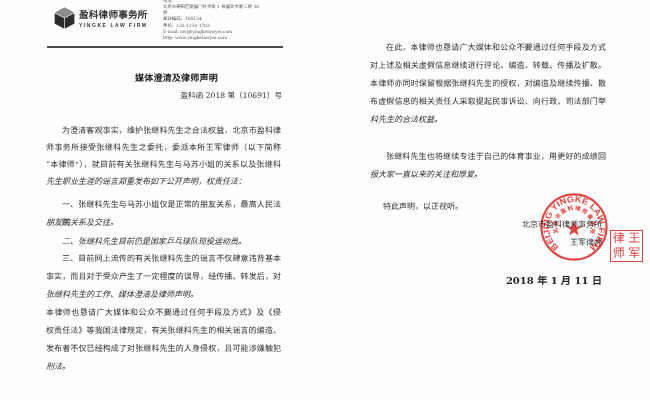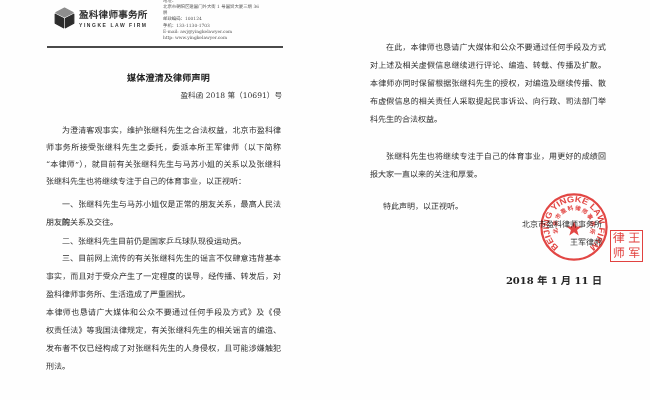--- a/index.html
+++ b/index.html
@@ -25,41 +25,41 @@
     font-size: 5px; line-height: 6px; letter-spacing: 1.55px; color: #333;
   }
   .contact {
     position: absolute; left: 163px; top: -2.5px; white-space: nowrap;
     font-size: 4.4px; line-height: 6.3px; color: #555;
   }
   .contact div { height: 6.3px; }
   .rule { position: absolute; left: 47px; top: 46px; width: 236px; height: 1.6px; background: #4a4a4a; }
 
   .title {
-    position: absolute; left: 51px; width: 235px; top: 72px; text-align: center;
+    position: absolute; left: 59px; width: 235px; top: 72px; text-align: center;
     font-family: "DejaVu Sans", "Liberation Sans", sans-serif; font-weight: bold;
     font-size: 9px; line-height: 12px; letter-spacing: 0.2px; color: #222;
   }
   .refno {
     position: absolute; right: 43px; top: 90px; white-space: nowrap;
     font-size: 7.6px; line-height: 11px; color: #333;
   }
 
   
   .para { position: absolute; width: 235px; }
   .page-left .para { left: 46px; }
   .page-right .para { left: 45px; width: 236px; }
   .line {
     height: 18px; line-height: 18px; font-size: 8px;
     text-align: justify; text-align-last: justify;
     box-sizing: border-box; overflow: visible;
   }
   .tight .line { height: 17px; line-height: 17px; }
   .line.indent { padding-left: 16px; }
-  .line.last { text-align-last: left; }
+  .line.last { text-align-last: left; font-style: italic; }
 
   .lp1 { top: 122px; }
   .lp2 { top: 196px; }
   .lp3 { top: 233px; }
   .lp4 { top: 250px; }
   .lp5 { top: 304px; }
   .rp1 { top: 39px; }
   .rp2 { top: 148px; }
 
   .closing { position: absolute; left: 58px; top: 198px; font-size: 8px; line-height: 18px; white-space: nowrap; }
@@ -104,36 +104,36 @@
   </div>
   <div class="rule"></div>
 
   <div class="title">媒体澄清及律师声明</div>
   <div class="refno">盈科函 2018 第（10691）号</div>
 
   <div class="para tight lp1">
     <div class="line indent">为澄清客观事实，维护张继科先生之合法权益，北京市盈科律</div>
     <div class="line">师事务所接受张继科先生之委托，委派本所王军律师（以下简称</div>
     <div class="line">“本律师”），就目前有关张继科先生与马苏小姐的关系以及张继科</div>
-    <div class="line last">张继科先生也将继续专注于自己的体育事业，以正视听：</div>
+    <div class="line last">先生职业生涯的谣言郑重发布如下公开声明，权责任法：</div>
   </div>
 
   <div class="para lp2">
     <div class="line indent">一、张继科先生与马苏小姐仅是正常的朋友关系，最高人民法院</div>
     <div class="line last">朋友的关系及交往。</div>
   </div>
 
   <div class="para lp3">
     <div class="line indent last">二、张继科先生目前仍是国家乒乓球队现役运动员。</div>
   </div>
 
   <div class="para lp4">
     <div class="line indent">三、目前网上流传的有关张继科先生的谣言不仅肆意违背基本</div>
     <div class="line">事实，而且对于受众产生了一定程度的误导，经传播、转发后，对</div>
-    <div class="line last">盈科律师事务所、生活造成了严重困扰。</div>
+    <div class="line last">张继科先生的工作、媒体澄清及律师声明。</div>
   </div>
 
   <div class="para lp5">
     <div class="line">本律师也恳请广大媒体和公众不要通过任何手段及方式》及《侵</div>
     <div class="line">权责任法》等我国法律规定，有关张继科先生的相关谣言的编造、</div>
     <div class="line">发布者不仅已经构成了对张继科先生的人身侵权，且可能涉嫌触犯</div>
     <div class="line last">刑法。</div>
   </div>
 </div>
 

